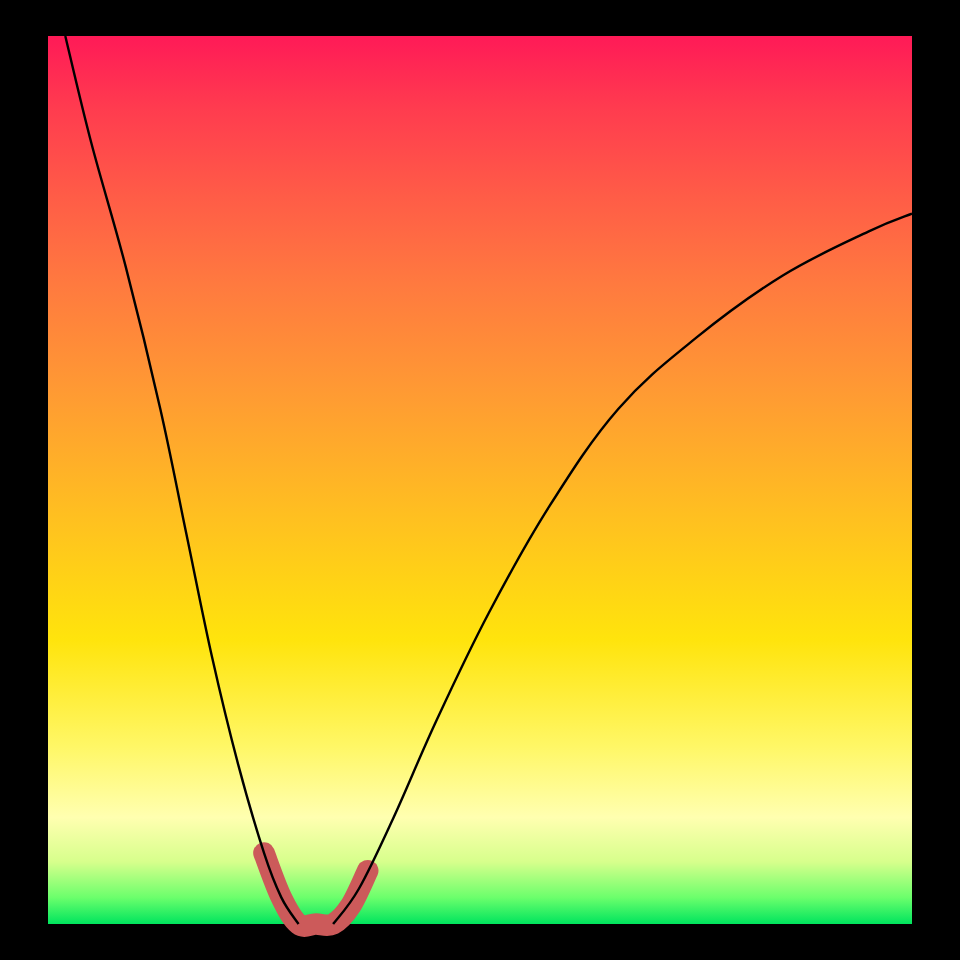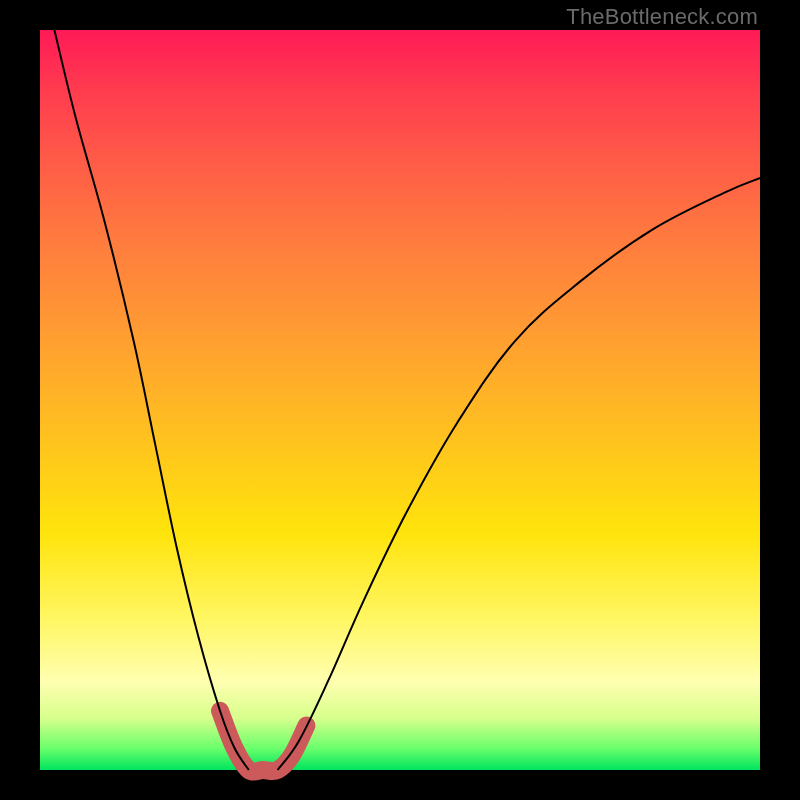--- a/index.html
+++ b/index.html
@@ -71,21 +71,20 @@
     stroke-width: 18;
     stroke-linecap: round;
     stroke-linejoin: round;
   }
 </style>
 </head>
 <body>
 
 <div class="frame">
 
-  <div class="watermark">TheBottleneck.com</div>
 
   <div class="plot-area">
     <svg class="overlay" viewBox="0 0 720 740">
       <path id="valley-path" class="thick-valley" d="M 180 680.8 C 182.592 687.4599999999999, 189.216 707.1439999999999, 194.4 717.8 C 199.584 728.456, 203.61599999999999 736.004, 208.79999999999998 740 C 213.98399999999998 743.996, 218.016 740, 223.2 740 C 228.384 740, 232.41600000000003 742.664, 237.60000000000002 740 C 242.78400000000002 737.336, 246.81599999999997 733.192, 251.99999999999997 725.2 C 257.18399999999997 717.2080000000001, 263.808 700.928, 266.4 695.6"></path>
       <path id="left-branch-path" class="curve" d="M 14.4 0 C 18.288 15.983999999999991, 26.928 54.16799999999996, 36 88.79999999999995 C 45.072 123.43199999999996, 54.431999999999995 152.43999999999997, 64.8 192.39999999999998 C 75.16799999999999 232.35999999999999, 84.528 270.84000000000003, 93.60000000000001 310.8 C 102.67200000000001 350.76, 107.424 377.104, 115.2 414.4 C 122.976 451.69599999999997, 129.024 483.368, 136.8 518 C 144.57600000000002 552.632, 150.624 577.496, 158.4 606.8 C 166.17600000000002 636.1039999999999, 173.52 660.8199999999999, 180 680.8 C 186.48 700.78, 189.216 707.1439999999999, 194.4 717.8 C 199.584 728.456, 206.208 736.004, 208.79999999999998 740"></path>
       <path id="right-branch-path" class="curve" d="M 237.60000000000002 740 C 241.48800000000003 734.672, 250.128 726.384, 259.2 710.4 C 268.272 694.4159999999999, 276.336 676.508, 288 651.2 C 299.664 625.892, 309.744 600.4359999999999, 324 569.8 C 338.256 539.164, 350.352 512.968, 367.2 481 C 384.048 449.03200000000004, 398.15999999999997 422.836, 417.59999999999997 392.20000000000005 C 437.03999999999996 361.5640000000001, 453.16800000000006 336.108, 475.20000000000005 310.8 C 497.232 285.492, 515.376 271.5799999999999, 540 251.59999999999997 C 564.624 231.61999999999998, 586.08 215.78400000000008, 612 199.80000000000007 C 637.92 183.81600000000006, 664.56 172.12399999999997, 684 162.79999999999995 C 703.44 153.47599999999994, 713.52 150.664, 720 148"></path>
     </svg>
   </div>
 
 </div>

